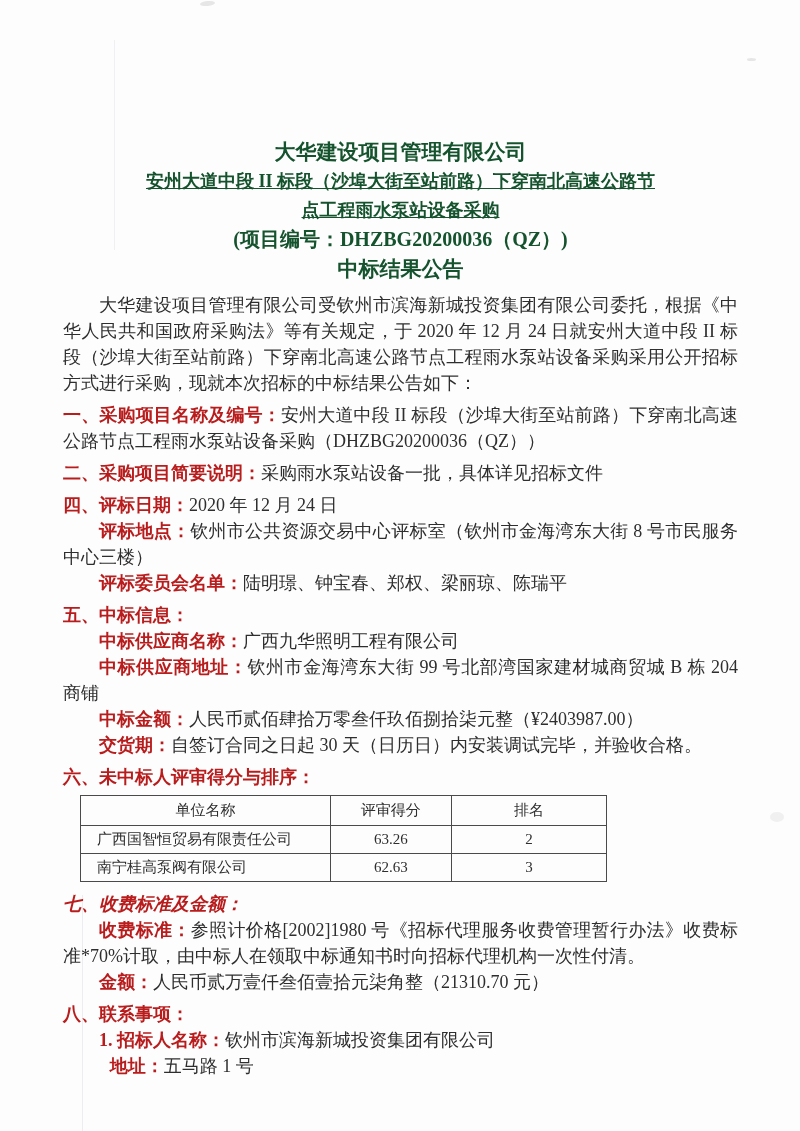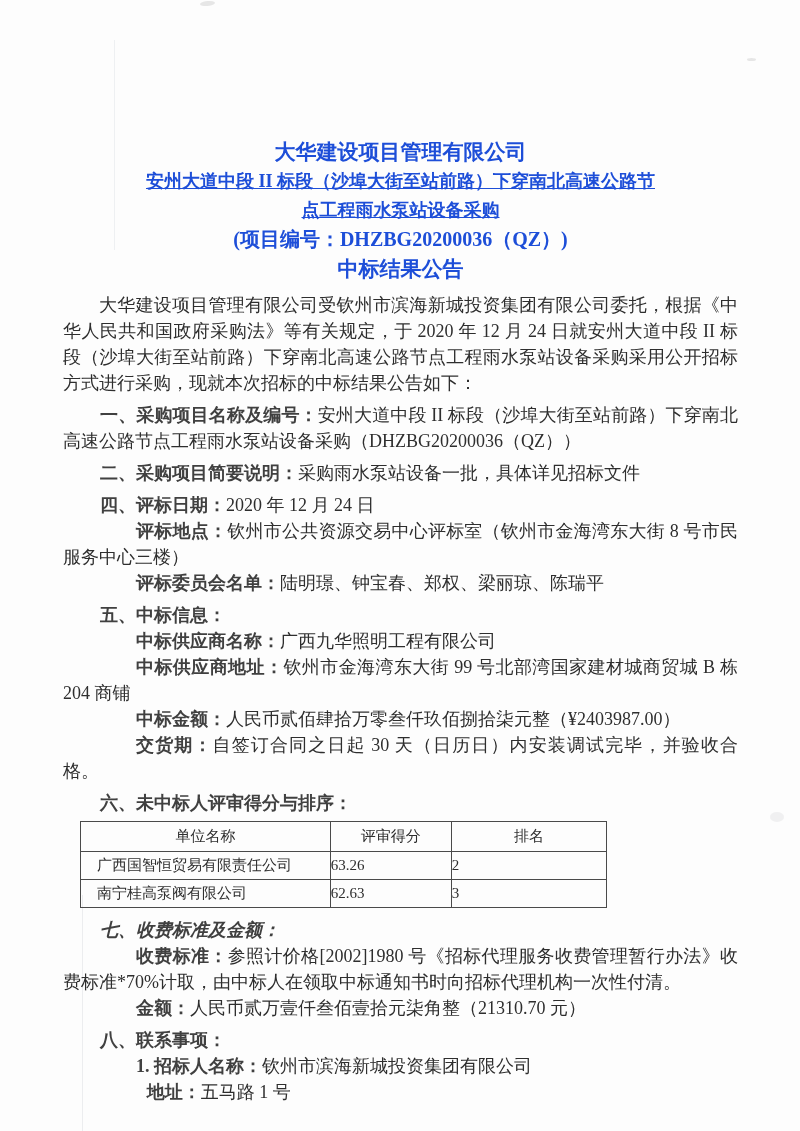--- a/index.html
+++ b/index.html
@@ -19,21 +19,21 @@
   .content {
     position: absolute;
     left: 63px;
     top: 138px;
     width: 675px;
   }
   
   .title-line {
     text-align: center;
     font-weight: 700;
-    color: #1d4ed8;
+    color: #14532d;
     line-height: 29px;
   }
   .t-org      { font-size: 21px; }
   .t-project  { font-size: 18px; text-decoration: underline; }
   .t-no       { font-size: 20px; }
   .t-type     { font-size: 21px; line-height: 31px; }
 
   
   p {
     margin: 0;
@@ -45,22 +45,21 @@
   .intro {
     margin-top: 7px;
     text-indent: 2em;
   }
   .sec {
     margin-top: 6px;
   }
   .sec7 { margin-top: 9px; font-style: italic; }
   .lbl {
     font-weight: 700;
-    color: #404040;
-    margin-left: 37px;
+    color: #b91c1c;
   }
   .sub {
     text-indent: 2em;
   }
   .sub-deep {
     text-indent: 2.6em;
   }
 
   
   .score-table {
@@ -70,21 +69,21 @@
     table-layout: fixed;
   }
   .score-table th, .score-table td {
     border: 1.6px solid #4a4a4a;
     font-size: 15px;
     font-weight: 400;
     color: #2e2e2e;
     padding: 0;
   }
   .score-table th { height: 29px; text-align: center; }
-  .score-table td { height: 27px; text-align: left; }
+  .score-table td { height: 27px; text-align: center; }
   .score-table .col-name { width: 47.5%; }
   .score-table .col-score { width: 23%; }
   .score-table .col-rank { width: 29.5%; }
   .score-table td.cell-name {
     text-align: left;
     padding-left: 16px;
   }
 
   
   .artifact { position: absolute; pointer-events: none; }

